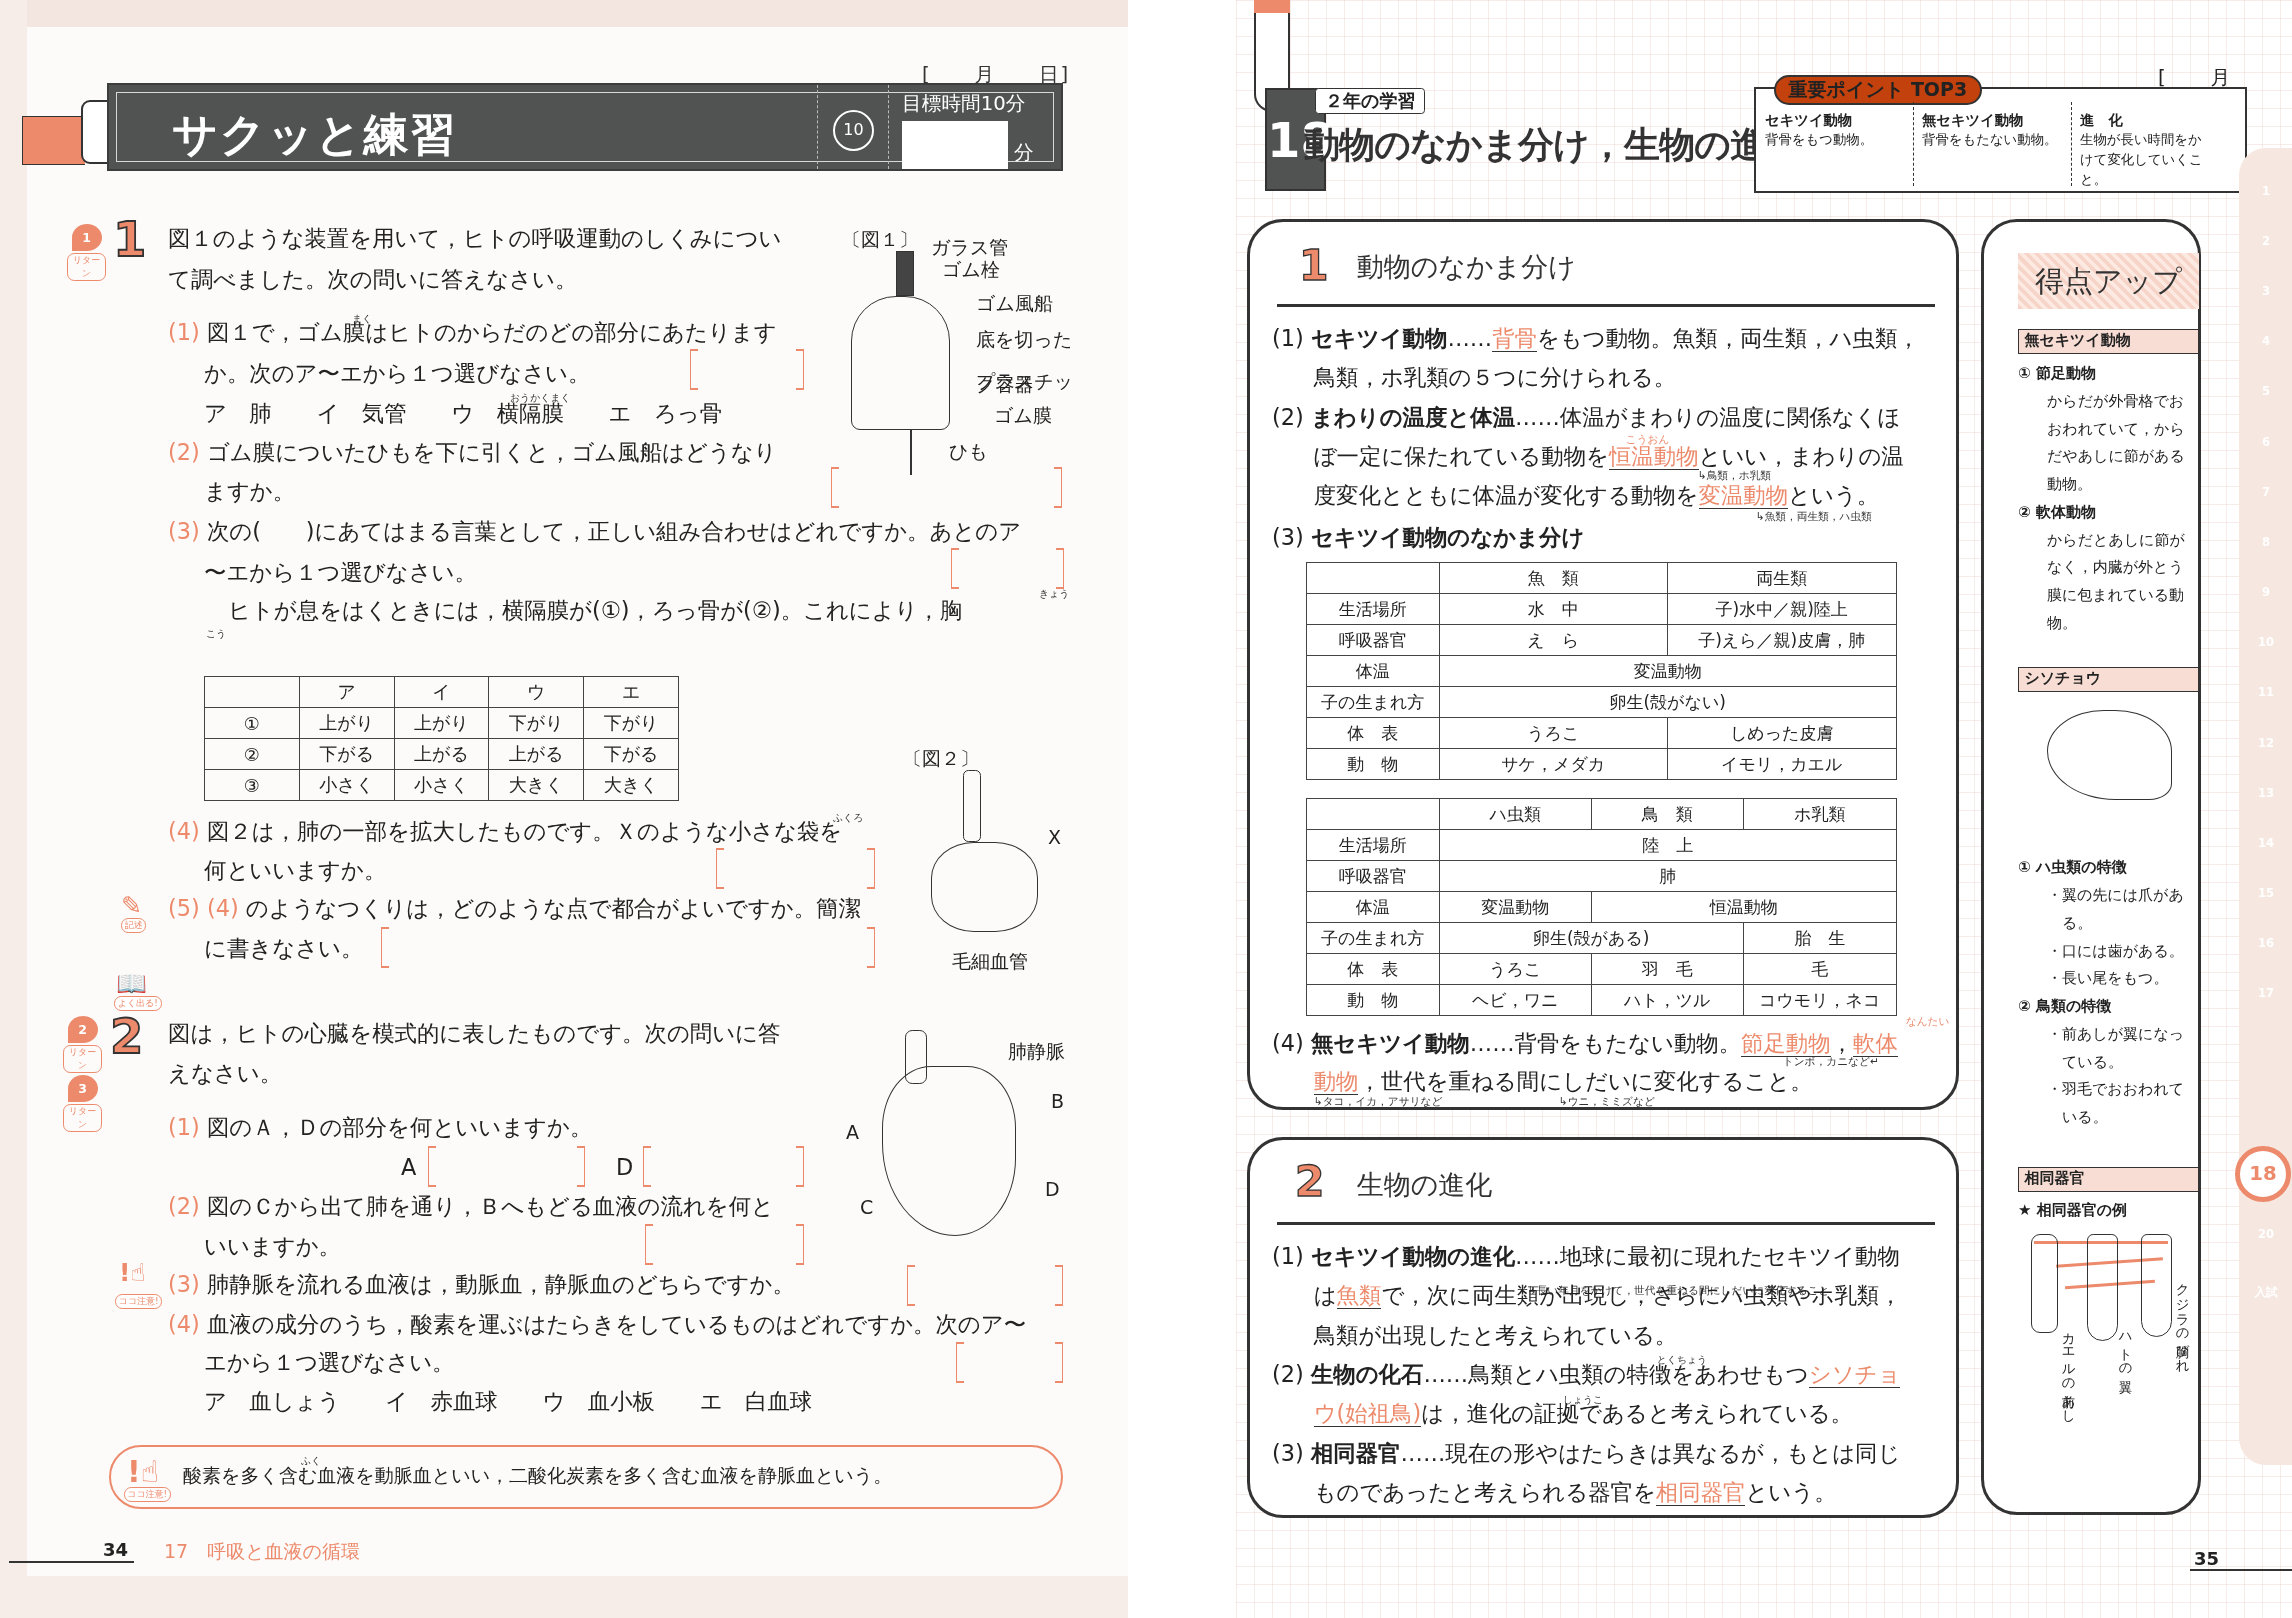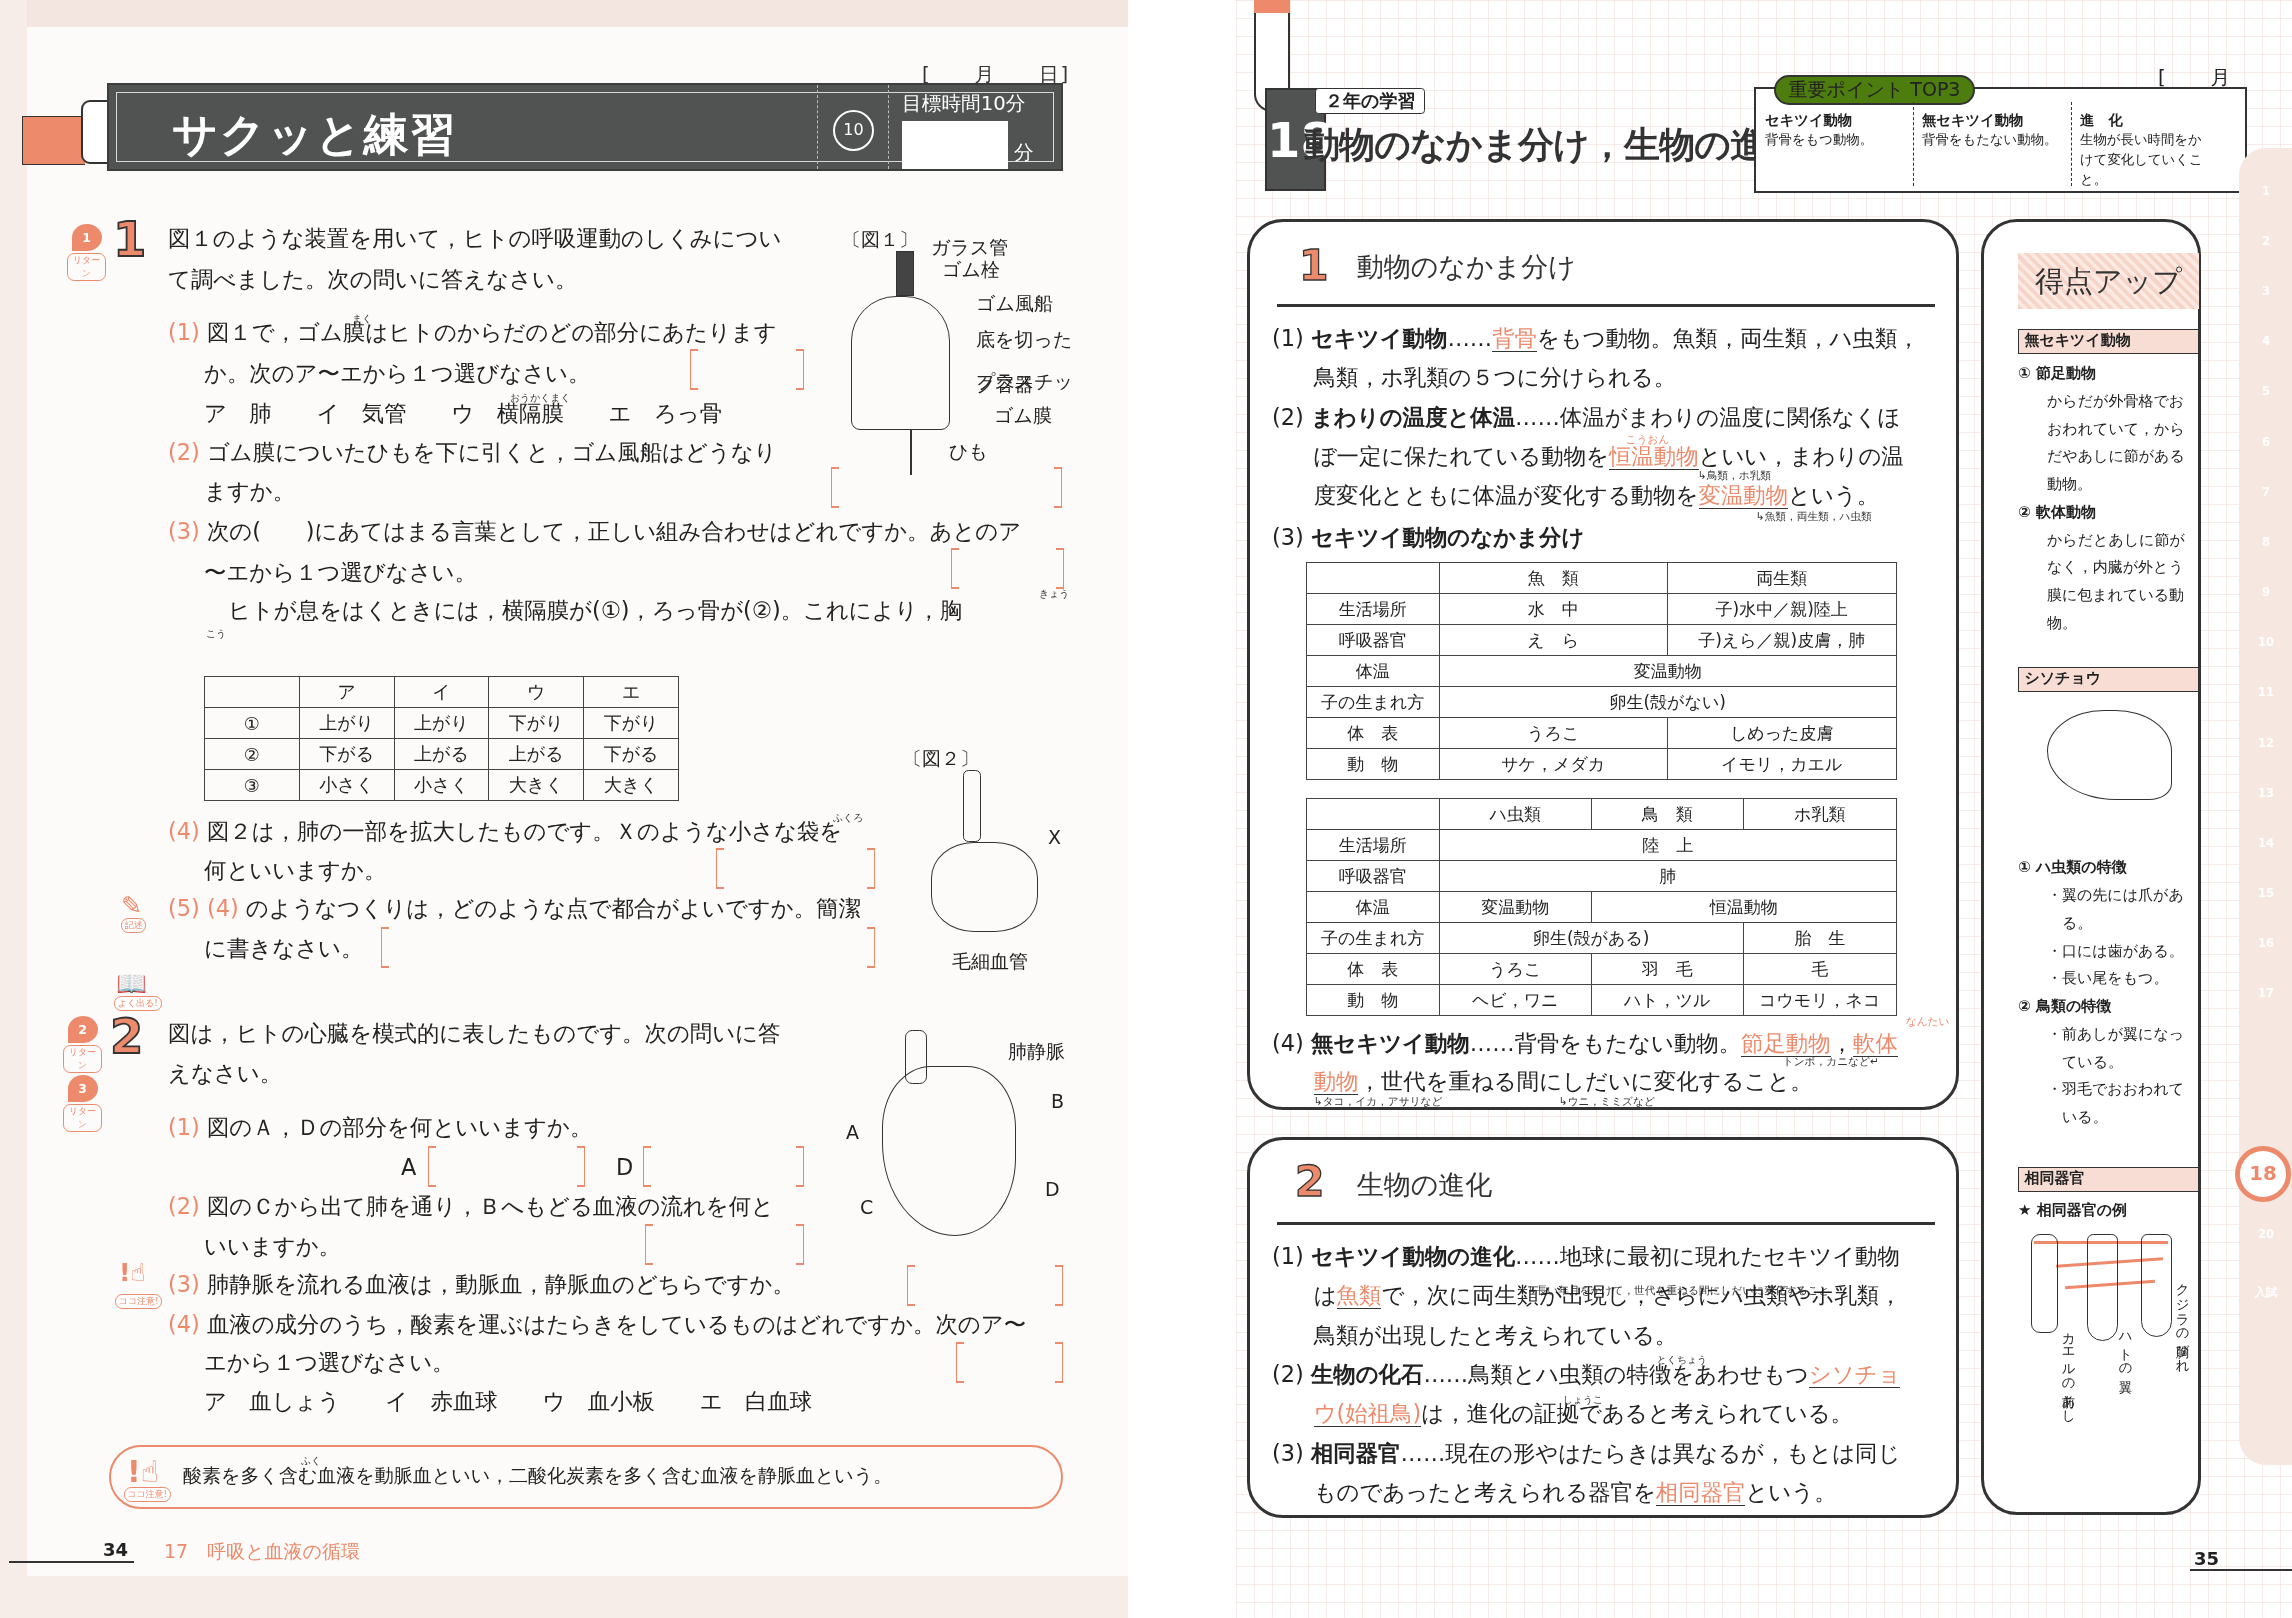--- a/index.html
+++ b/index.html
@@ -65,21 +65,21 @@
   .sketch { position: absolute; border: 1.8px solid #333; background: transparent; }
 
   
   .chapter-box { position: absolute; left: 29px; top: 88px; width: 61px; height: 103px; background: #505352; border: 2.7px solid #333; }
   .chapter-box span { position: absolute; left: 0; right: 0; top: 21.5px; text-align: center; color: #fff; font-size: 48px; font-weight: bold; }
   .finger { position: absolute; left: 18px; top: 0; width: 36px; height: 99px; border: 2.7px solid #333; border-top: none; background: #fff; border-radius: 0 0 18px 18px; }
   .finger-sleeve { position: absolute; left: 18px; top: 0; width: 36px; height: 12.5px; background: #ec8a6b; }
   .grade-tag { position: absolute; left: 79px; top: 88px; font-size: 18px; border: 1.8px solid #333; padding: 0 9px; border-radius: 3.6px; background: #fff; font-weight: bold; }
   .chapter-title { position: absolute; left: 68px; top: 121px; font-size: 36px; font-weight: bold; color: #333; letter-spacing: -0.9px; }
   .top3-box { position: absolute; left: 518px; top: 87px; width: 493px; height: 106px; border: 2.7px solid #333; background: #fff; }
-  .top3-tag { position: absolute; left: 18px; top: -14.3px; background: #4d7c0f; border: 2.7px solid #333; border-radius: 16px; padding: 0 12.5px; font-size: 19px; }
+  .top3-tag { position: absolute; left: 18px; top: -14.3px; background: #c2410c; border: 2.7px solid #333; border-radius: 16px; padding: 0 12.5px; font-size: 19px; font-weight: bold; }
   .top3-col { position: absolute; top: 21.5px; font-size: 13.4px; line-height: 19.7px; }
   .top3-col b { display: block; font-size: 14.3px; }
   .top3-sep { position: absolute; top: 12.5px; bottom: 5.4px; border-left: 1.8px dashed #333; }
   .date-right { position: absolute; left: 922px; top: 64px; font-size: 19.7px; letter-spacing: 1.8px; }
 
   .panel { position: absolute; border: 3.6px solid #333; border-radius: 36px; background: #fff; }
   .panel-num { position: absolute; font-size: 43px; font-weight: bold; color: #ec8a6b; -webkit-text-stroke: 1.3px #333; }
   .panel-title { position: absolute; font-size: 27px; color: #333; }
   .panel-rule { position: absolute; height: 2.7px; background: #333; }
   .rtext { position: absolute; font-size: 22.4px; line-height: 39px; white-space: nowrap; color: #222; }

